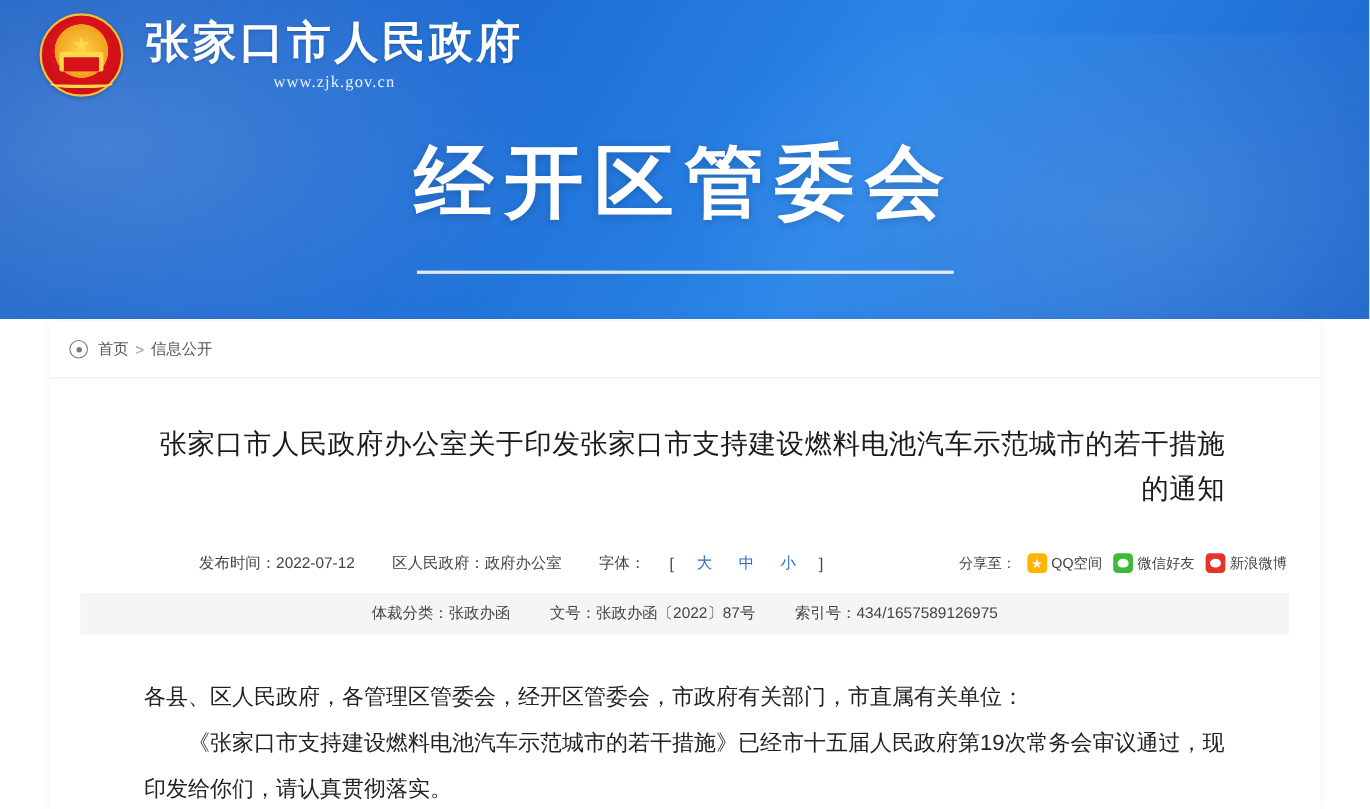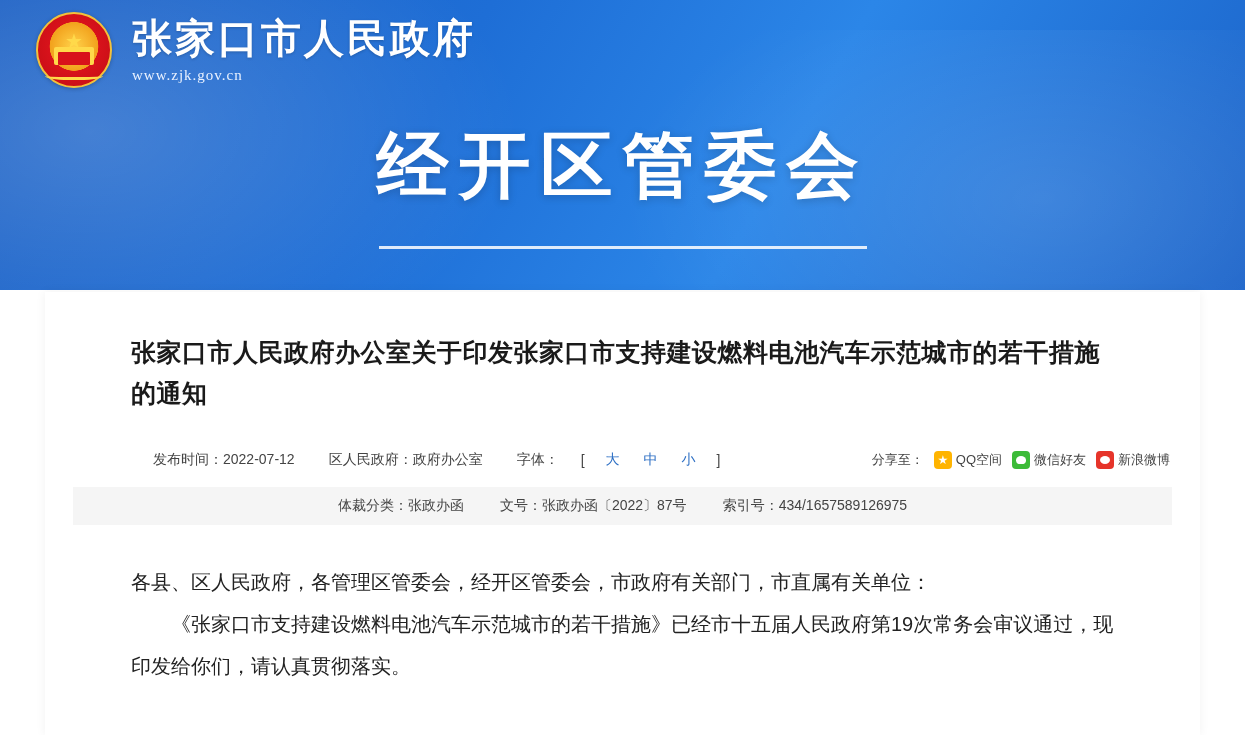--- a/index.html
+++ b/index.html
@@ -100,20 +100,21 @@
     line-height: 1.1;
     text-shadow: 0 1px 3px rgba(0,0,0,0.2);
     font-family: Liberation Serif, serif;
   }
   .brand-url {
     margin-top: 6px;
     font-size: 15px;
     font-family: "Liberation Serif", serif;
     letter-spacing: 1px;
     color: #eaf2ff;
+    text-align: center;
   }
 
   .banner-headline {
     position: absolute;
     left: 0; right: 0;
     top: 118px;
     text-align: center;
     color: #ffffff;
     font-size: 72px;
     font-weight: bold;
@@ -166,42 +167,42 @@
     transform: translate(-50%,-50%);
     width: 5px; height: 5px;
     background: #7a7a7a;
     border-radius: 50%;
   }
   .crumb-link { color: #555; text-decoration: none; }
   .crumb-sep { margin: 0 6px; color: #999; }
 
   .doc-title {
     margin: 40px 86px 0 86px;
-    text-align: left;
+    text-align: right;
     font-size: 25px;
-    font-weight: bold;
+    font-weight: normal;
     color: #1a1a1a;
     line-height: 1.65;
     letter-spacing: 0.5px;
   }
 
   .meta-row {
     margin: 26px 28px 0 28px;
     height: 38px;
     display: flex;
     align-items: center;
     font-size: 14px;
     color: #444;
     position: relative;
   }
   .meta-left {
     display: flex;
     align-items: center;
     gap: 34px;
-    margin-left: 80px;
+    margin-left: 108px;
   }
   .font-size-group { display: flex; align-items: center; gap: 18px; }
   .fs-label { margin-right: 4px; }
   .fs-bracket { color: #444; }
   .fs-opt { color: #2d6fc4; cursor: pointer; padding: 0 3px; }
 
   .share-group {
     position: absolute;
     right: 2px;
     display: flex;
@@ -281,20 +282,26 @@
         <div class="brand-url">www.zjk.gov.cn</div>
       </div>
     </div>
 
     <div class="banner-headline">经开区管委会</div>
     <div class="banner-underline"></div>
   </div>
 
   <div class="content-card">
 
+    <div class="breadcrumb">
+      <span class="loc-icon"></span>
+      <a class="crumb-link" href="#">首页</a>
+      <span class="crumb-sep">&gt;</span>
+      <a class="crumb-link" href="#">信息公开</a>
+    </div>
 
     <h1 class="doc-title">张家口市人民政府办公室关于印发张家口市支持建设燃料电池汽车示范城市的若干措施的通知</h1>
 
     <div class="meta-row">
       <div class="meta-left">
         <span>
           <span>发布时间：</span><span>2022-07-12</span>
         </span>
         <span>
           <span>区人民政府：</span><span>政府办公室</span>

